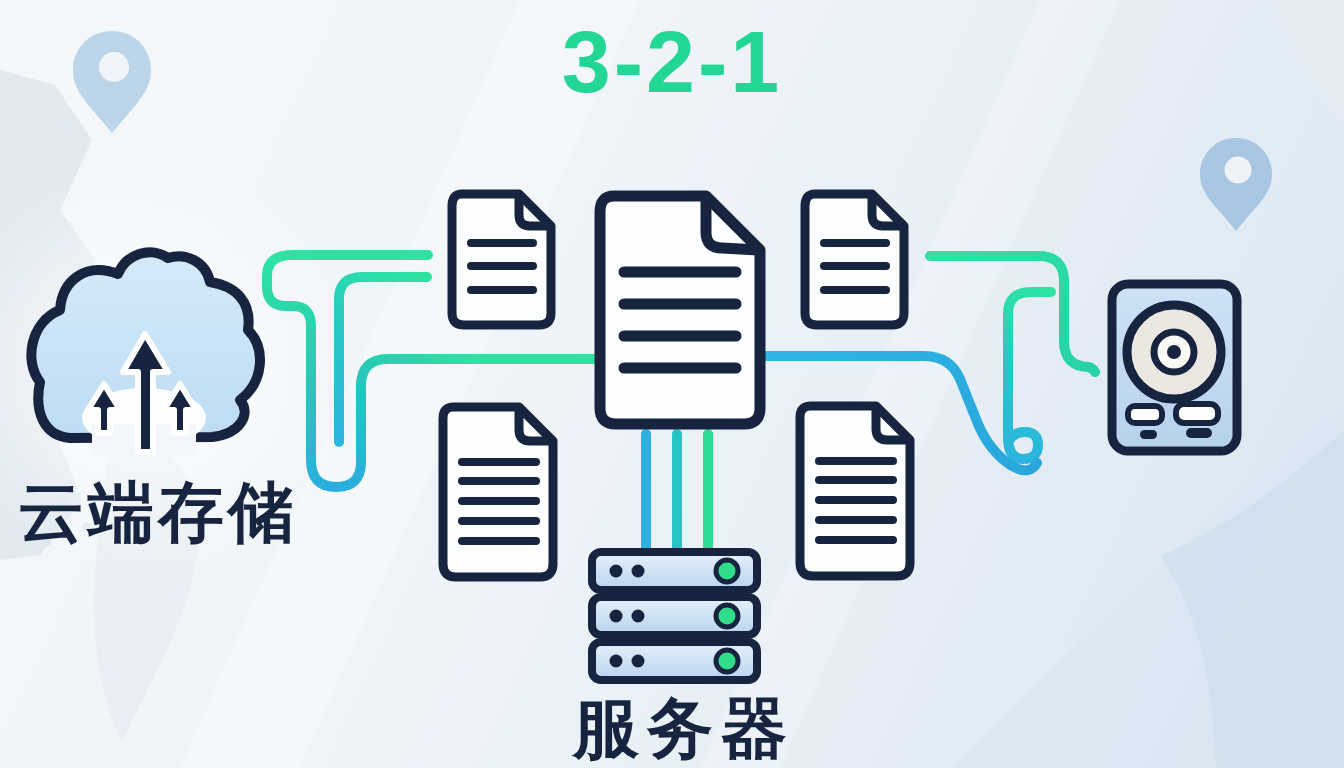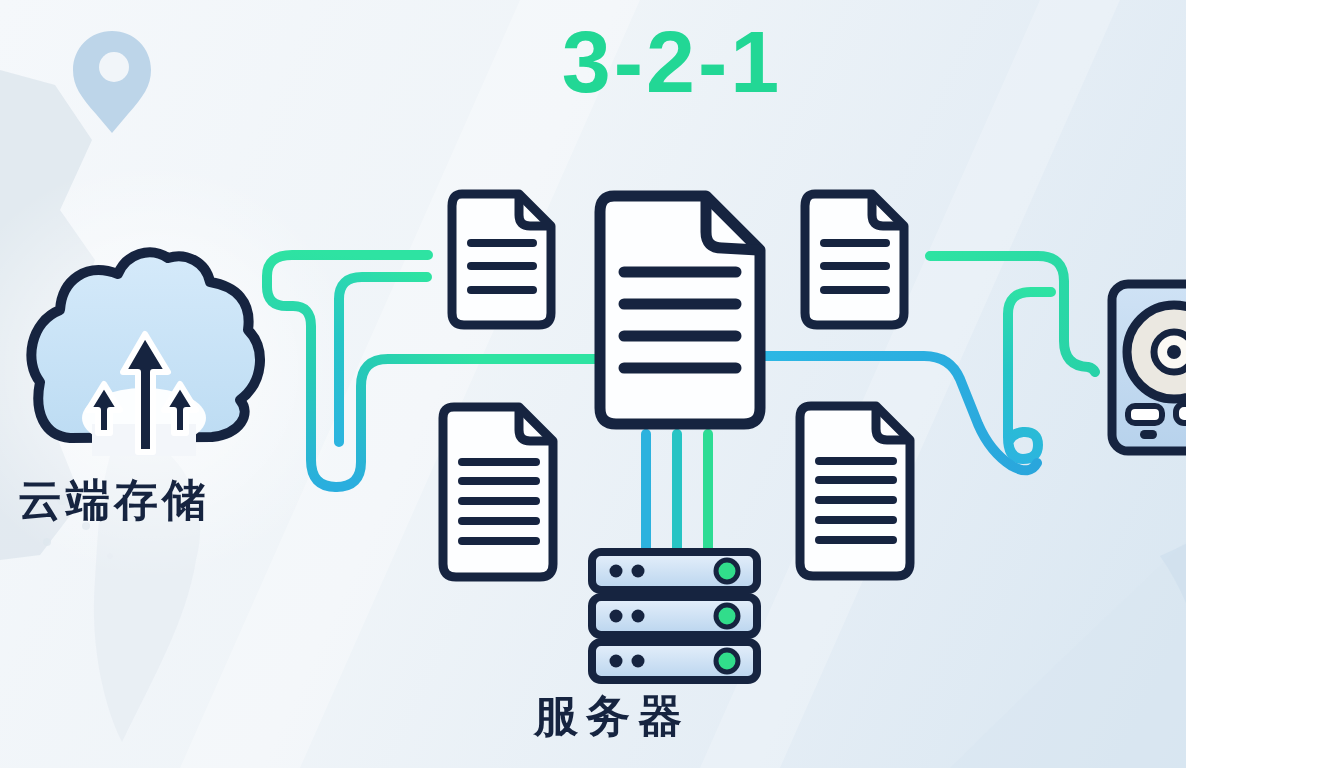--- a/index.html
+++ b/index.html
@@ -1,31 +1,31 @@
 <!DOCTYPE html>
 <html><head>
 <meta charset="utf-8">
 <style>
   html,body{margin:0;padding:0;}
   body{font-family:"Liberation Sans","DejaVu Sans",sans-serif;}
   .canvas{
-    position:relative;width:1186px;height:768px;overflow:hidden;
+    position:relative;width:1344px;height:768px;overflow:hidden;
     background:linear-gradient(115deg,#f5f8fb 0%,#eff4f8 40%,#e4edf5 72%,#d8e6f1 100%);
   }
   .stage{position:absolute;left:0;top:0;width:1344px;height:768px;}
   .label{
-    position:absolute;color:#162440;font-weight:800;
-    font-size:44px;letter-spacing:4px;line-height:1.1;white-space:nowrap;
+    position:absolute;color:#162440;font-weight:800;text-align:center;
+    font-size:66px;letter-spacing:4px;line-height:1.1;white-space:nowrap;
   }
   .title{
     position:absolute;left:372px;top:18px;width:600px;text-align:center;
     color:#22d795;font-size:88px;font-weight:800;letter-spacing:3px;line-height:1.0;
   }
   .lbl-cloud{left:18px;top:476px;width:268px;}
-  .lbl-server{left:534px;top:692px;width:272px;letter-spacing:8px;}
+  .lbl-server{left:548px;top:692px;width:272px;letter-spacing:8px;}
   .lbl-disk{left:1036px;top:480px;width:300px;letter-spacing:6px;}
 </style>
 </head>
 <body>
 
 <div class="canvas">
 
   <svg class="stage" viewBox="0 0 1344 768">
     <defs>
       <radialGradient id="glow" cx="50%" cy="50%" r="50%">

